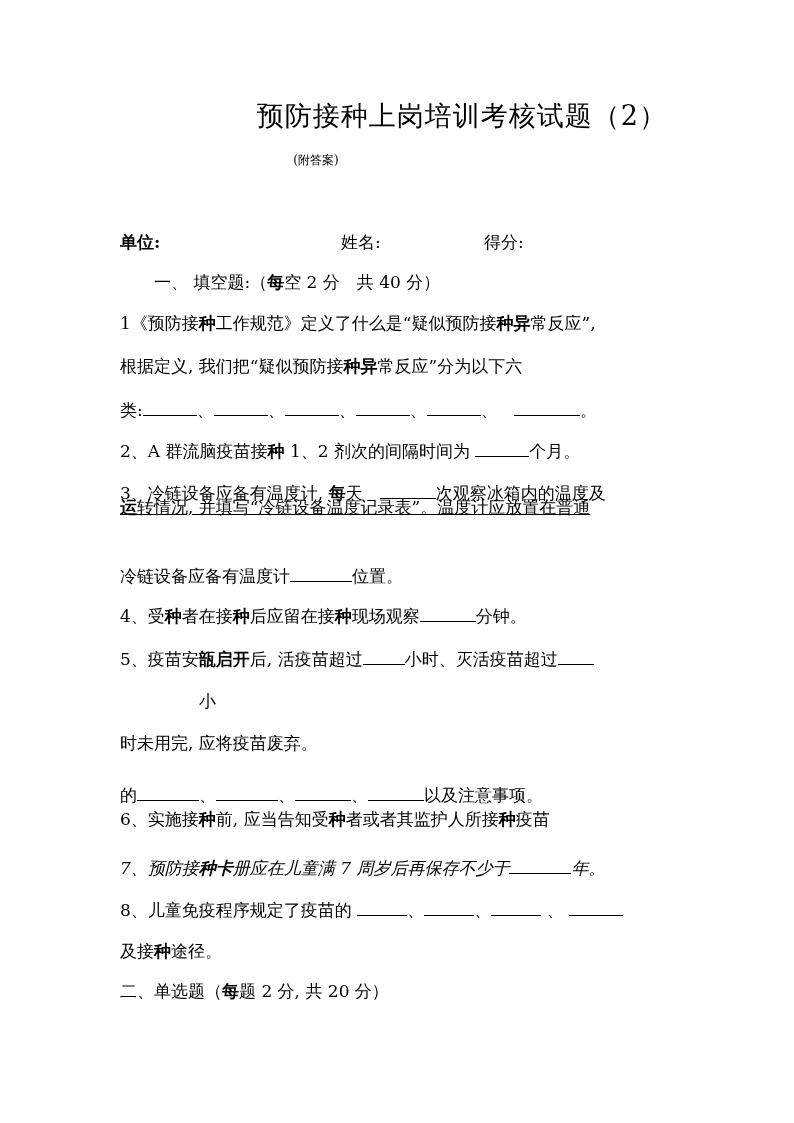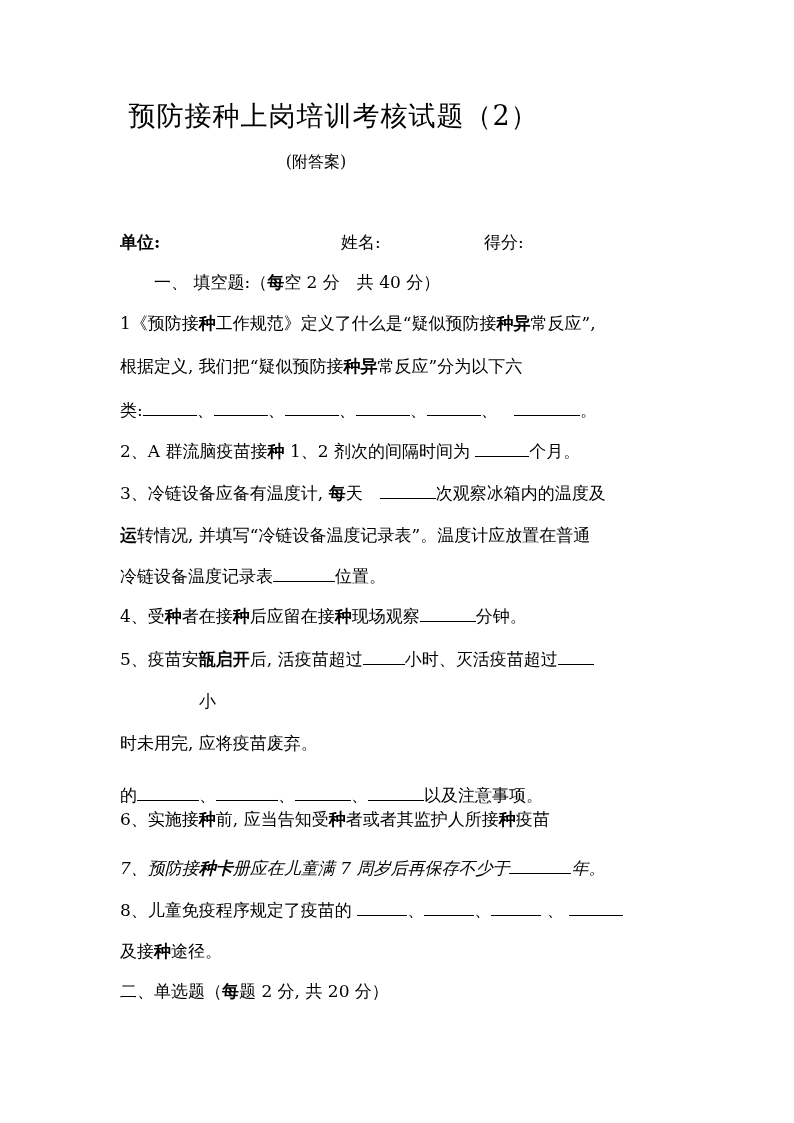--- a/index.html
+++ b/index.html
@@ -3,25 +3,25 @@
 <meta charset="utf-8">
 <style>
   html, body { margin: 0; padding: 0; background: #ffffff; }
   body {
     width: 794px; height: 1123px; position: relative; overflow: hidden;
     font-family: "DejaVu Serif", "Liberation Serif", serif;
     color: #000000;
   }
   .title {
     position: absolute; left: 0; width: 667px; top: 98px;
-    text-align: center; font-size: 27px; letter-spacing: 1px;
+    text-align: right; font-size: 27px; letter-spacing: 1px;
   }
   .subtitle {
     position: absolute; left: 0; width: 632px; top: 152px;
-    text-align: center; font-size: 16px;
+    text-align: center; font-size: 12px;
   }
   .line {
     position: absolute; left: 120px; font-size: 17px; white-space: nowrap;
     line-height: 22px;
   }
   .b { font-weight: bold; }
   .blank {
     display: inline-block; border-bottom: 1px solid #000; height: 16px;
     vertical-align: baseline;
   }
@@ -51,25 +51,25 @@
   <span>类:</span><span class="blank" style="width:54px"></span><span>、</span><span class="blank" style="width:54px"></span><span>、</span><span class="blank" style="width:54px"></span><span>、</span><span class="blank" style="width:54px"></span><span>、</span><span class="blank" style="width:54px"></span><span>、</span>&nbsp;&nbsp;&nbsp;<span class="blank" style="width:66px"></span><span>。</span>
 </div>
 
 <div class="line" style="top:440px;">
   <span>2、A 群流脑疫苗接</span><span class="b">种</span><span> 1、2 剂次的间隔时间为 </span><span class="blank" style="width:54px"></span><span>个月。</span>
 </div>
 
 <div class="line" style="top:482px;">
   <span>3、冷链设备应备有温度计, </span><span class="b">每</span><span>天　</span><span class="blank" style="width:56px"></span><span>次观察冰箱内的温度及</span>
 </div>
-<div class="line" style="top:524px;">
+<div class="line" style="top:496px;text-decoration:underline;">
   <span class="b">运</span><span>转情况, 并填写“冷链设备温度记录表”。温度计应放置在普通</span>
 </div>
 <div class="line" style="top:565px;">
-  <span>冷链设备温度记录表</span><span class="blank" style="width:62px"></span><span>位置。</span>
+  <span>冷链设备应备有温度计</span><span class="blank" style="width:62px"></span><span>位置。</span>
 </div>
 
 <div class="line" style="top:605px;">
   <span>4、受</span><span class="b">种</span><span>者在接</span><span class="b">种</span><span>后应留在接</span><span class="b">种</span><span>现场观察</span><span class="blank" style="width:56px"></span><span>分钟。</span>
 </div>
 
 <div class="line" style="top:648px;">
   <span>5、疫苗安</span><span class="b">瓿启开</span><span>后, 活疫苗超过</span><span class="blank" style="width:42px"></span><span>小时、灭活疫苗超过</span><span class="blank" style="width:36px"></span>
 </div>
 <div class="line" style="top:690px; left:199px;">

